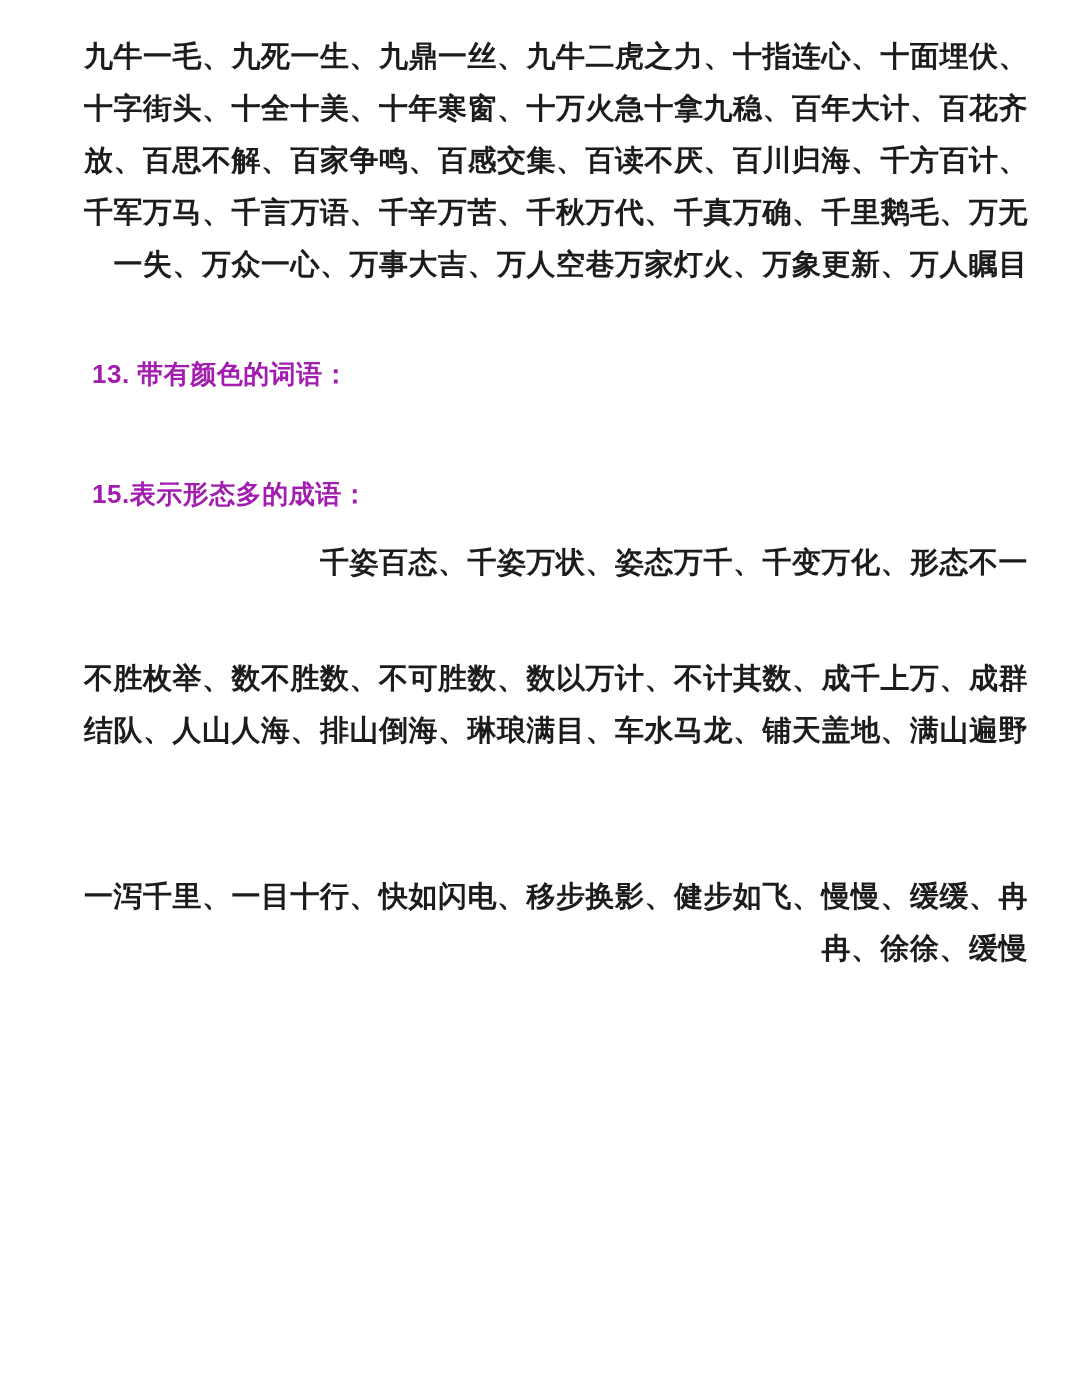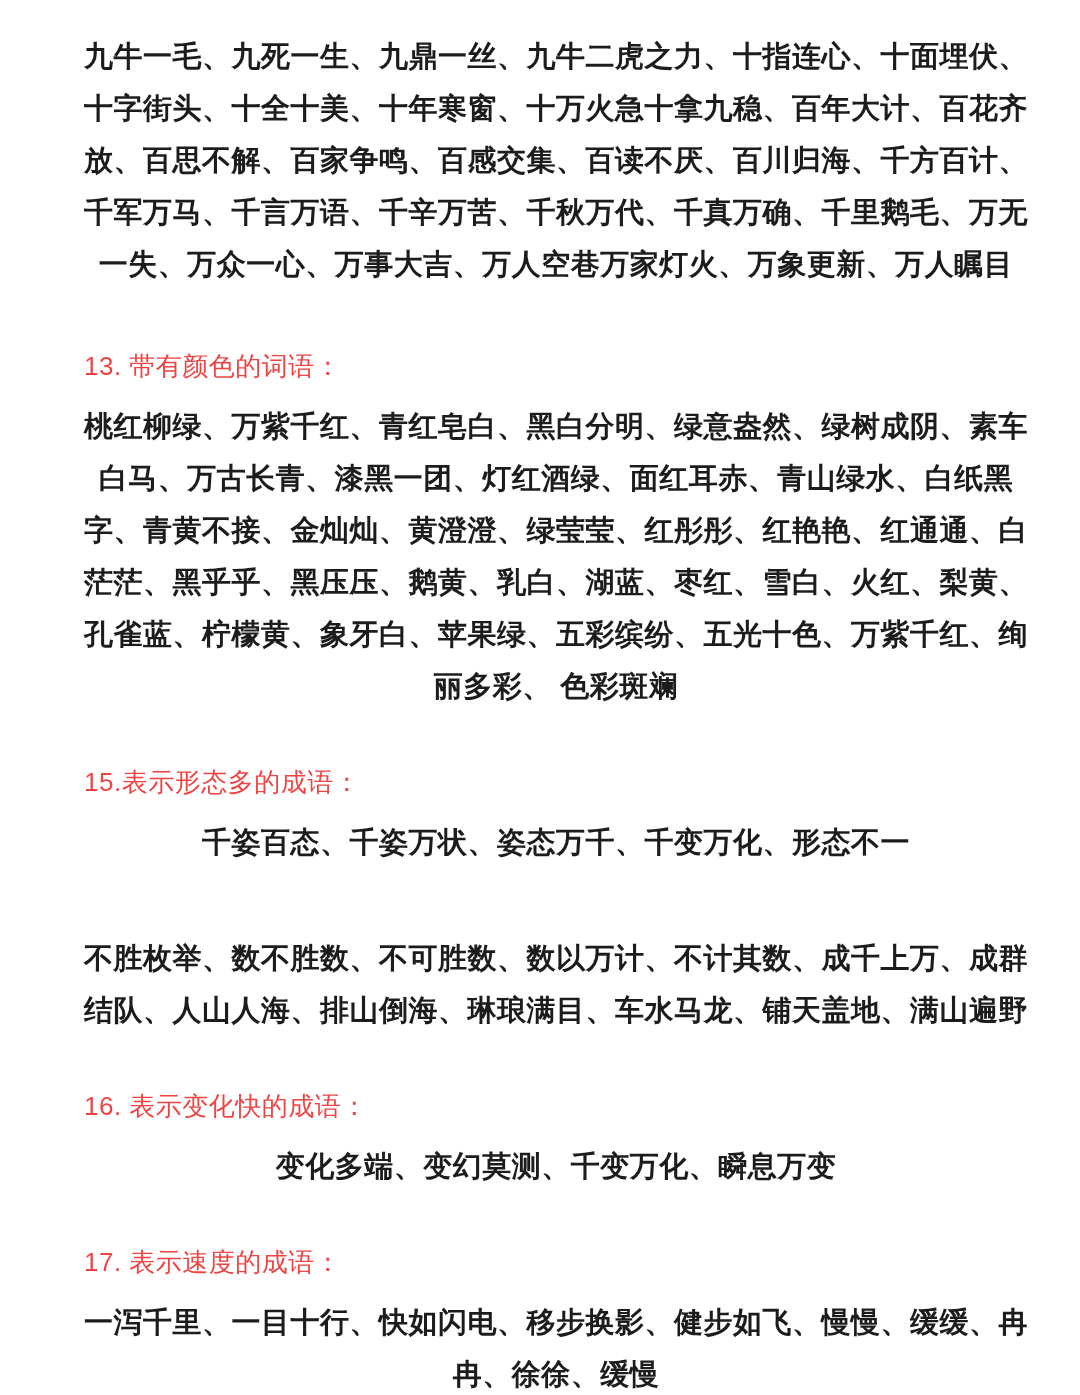--- a/index.html
+++ b/index.html
@@ -20,77 +20,70 @@
     padding: 30px 52px 40px 84px;
     background: #ffffff;
   }
   .para {
     font-size: 29px;
     line-height: 52px;
     letter-spacing: 0.5px;
     color: #1c1c1c;
     font-weight: 600;
     margin: 0;
-    text-align: center;
+    text-align: right;
   }
   .section {
     margin-top: 0;
   }
   .heading {
     font-size: 26px;
-    font-weight: 400;
-    color: #ef4444;
+    font-weight: 700;
+    color: #a21caf;
     letter-spacing: 0.5px;
-    margin: 0;
+    margin: 8px;
     line-height: 40px;
   }
   .gap-big { height: 56px; }
   .gap-head { height: 14px; }
   .gap-mid { height: 50px; }
   .intro-block { margin-bottom: 0; }
 </style>
 </head>
 <body>
 
 <div class="page">
 
   <p class="para intro-block">九牛一毛、九死一生、九鼎一丝、九牛二虎之力、十指连心、十面埋伏、十字街头、十全十美、十年寒窗、十万火急十拿九稳、百年大计、百花齐放、百思不解、百家争鸣、百感交集、百读不厌、百川归海、千方百计、千军万马、千言万语、千辛万苦、千秋万代、千真万确、千里鹅毛、万无一失、万众一心、万事大吉、万人空巷万家灯火、万象更新、万人瞩目</p>
 
   <div class="gap-big"></div>
 
   <div class="section">
     <p class="heading">13. 带有颜色的词语：</p>
     <div class="gap-head"></div>
-    <p class="para">桃红柳绿、万紫千红、青红皂白、黑白分明、绿意盎然、绿树成阴、素车白马、万古长青、漆黑一团、灯红酒绿、面红耳赤、青山绿水、白纸黑字、青黄不接、金灿灿、黄澄澄、绿莹莹、红彤彤、红艳艳、红通通、白茫茫、黑乎乎、黑压压、鹅黄、乳白、湖蓝、枣红、雪白、火红、梨黄、孔雀蓝、柠檬黄、象牙白、苹果绿、五彩缤纷、五光十色、万紫千红、绚丽多彩、 色彩斑斓</p>
   </div>
 
   <div class="gap-mid"></div>
 
   <div class="section">
     <p class="heading">15.表示形态多的成语：</p>
     <div class="gap-head"></div>
     <p class="para">千姿百态、千姿万状、姿态万千、千变万化、形态不一</p>
   </div>
 
   <div class="gap-mid"></div>
 
   <div class="section">
     <div class="gap-head"></div>
     <p class="para">不胜枚举、数不胜数、不可胜数、数以万计、不计其数、成千上万、成群结队、人山人海、排山倒海、琳琅满目、车水马龙、铺天盖地、满山遍野</p>
   </div>
 
   <div class="gap-mid"></div>
 
-  <div class="section">
-    <p class="heading">16. 表示变化快的成语：</p>
-    <div class="gap-head"></div>
-    <p class="para">变化多端、变幻莫测、千变万化、瞬息万变</p>
-  </div>
 
   <div class="gap-mid"></div>
 
   <div class="section">
-    <p class="heading">17. 表示速度的成语：</p>
     <div class="gap-head"></div>
     <p class="para">一泻千里、一目十行、快如闪电、移步换影、健步如飞、慢慢、缓缓、冉冉、徐徐、缓慢</p>
   </div>
 
 </div>
 
 </body></html>

